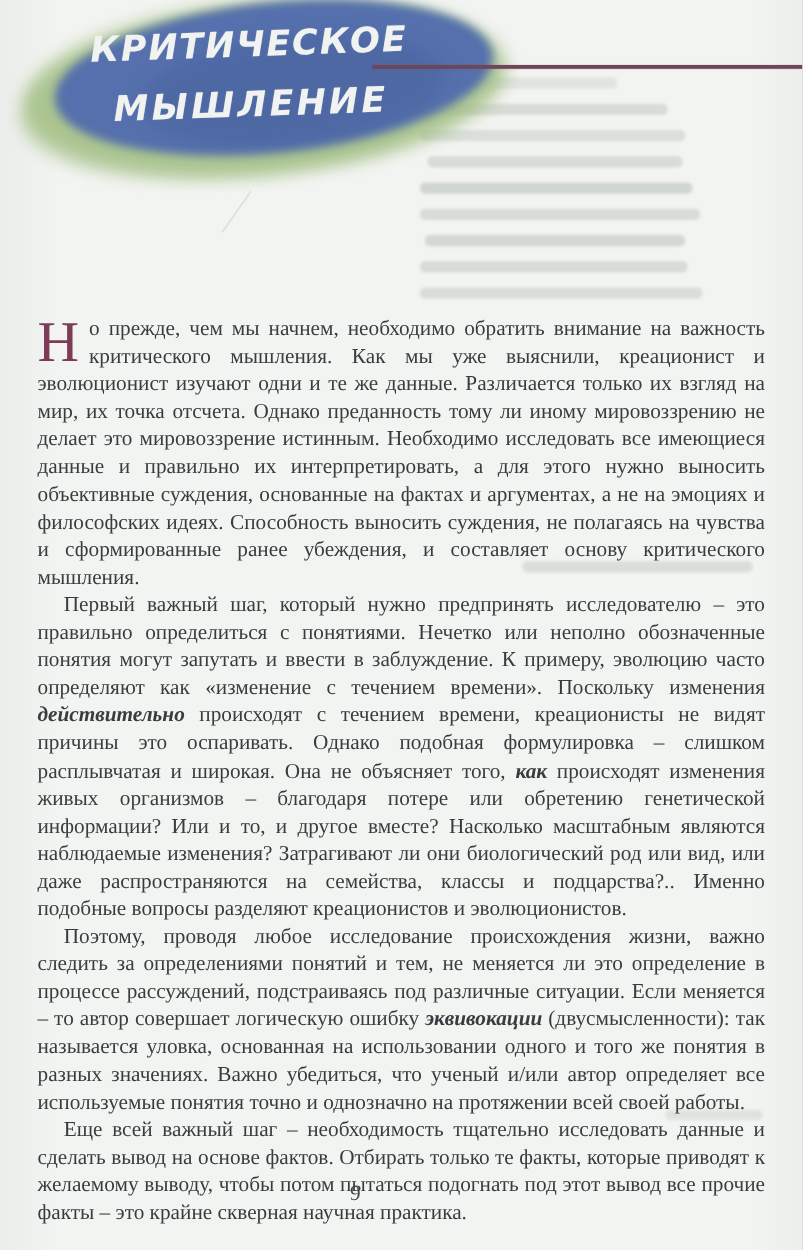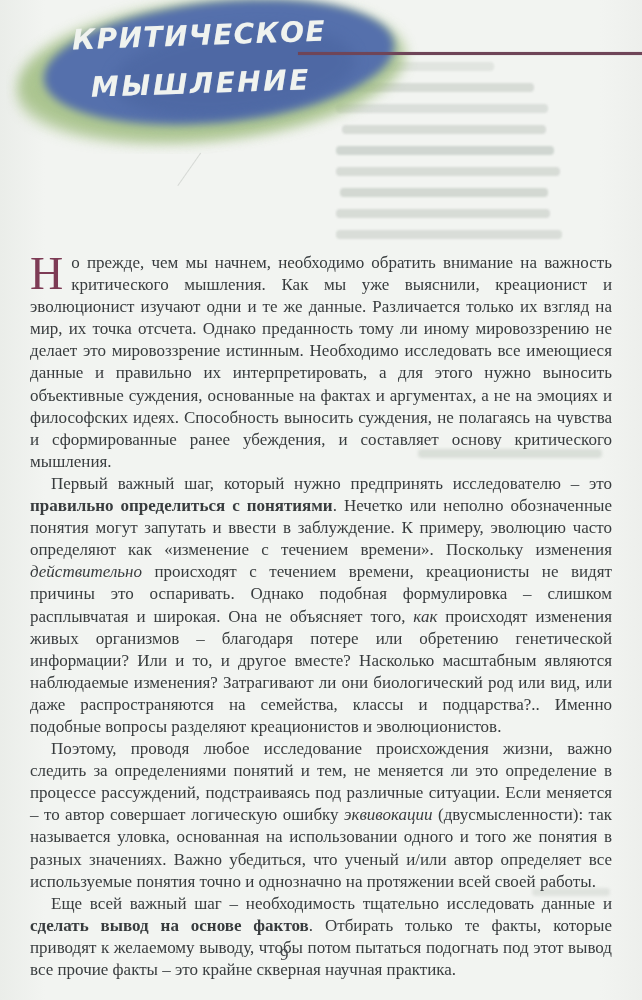--- a/index.html
+++ b/index.html
@@ -78,22 +78,22 @@
   .para{margin:0;text-indent:21px;}
   .para.first{text-indent:0;}
   .dropcap{
     float:left;
     font-size:46px;line-height:37px;
     padding:3px 8px 0 0;
     color:var(--dropcap);
     font-weight:normal;
   }
   .run{font-style:normal;font-weight:normal;}
-  .bold{font-weight:bold;}
-  .italic{font-style:italic;}
+  .bold{font-weight:normal;}
+  .italic{font-style:italic;font-weight:bold;}
   .page-number{
     position:absolute;left:280px;top:945px;
     font-size:17px;color:#42464a;letter-spacing:0.5px;
   }
   
   .crease{
     position:absolute;left:186px;top:158px;width:30px;height:40px;
     border-left:1px solid rgba(160,165,160,0.35);
     transform:rotate(35deg);filter:blur(0.6px);
   }

